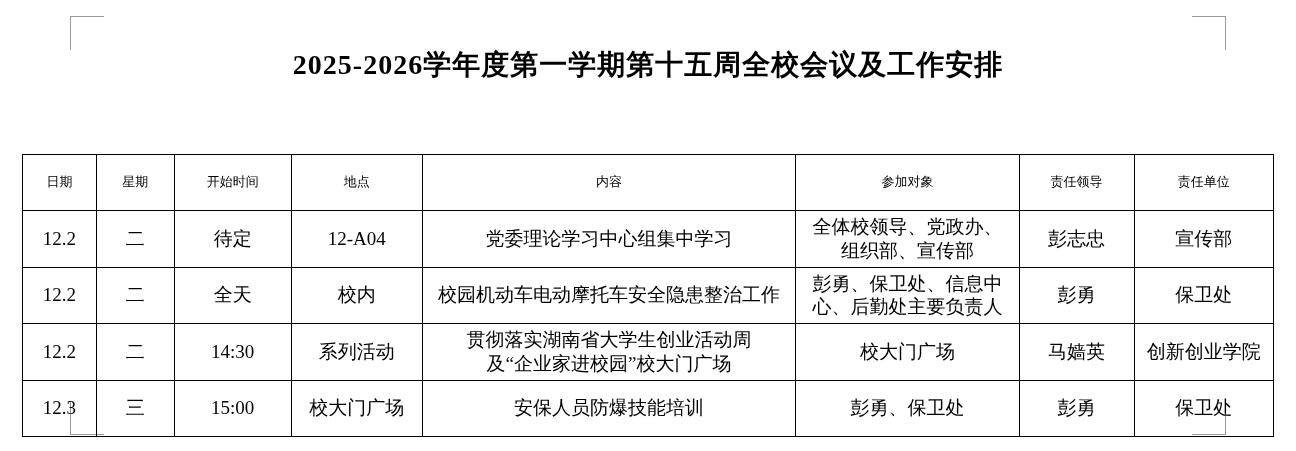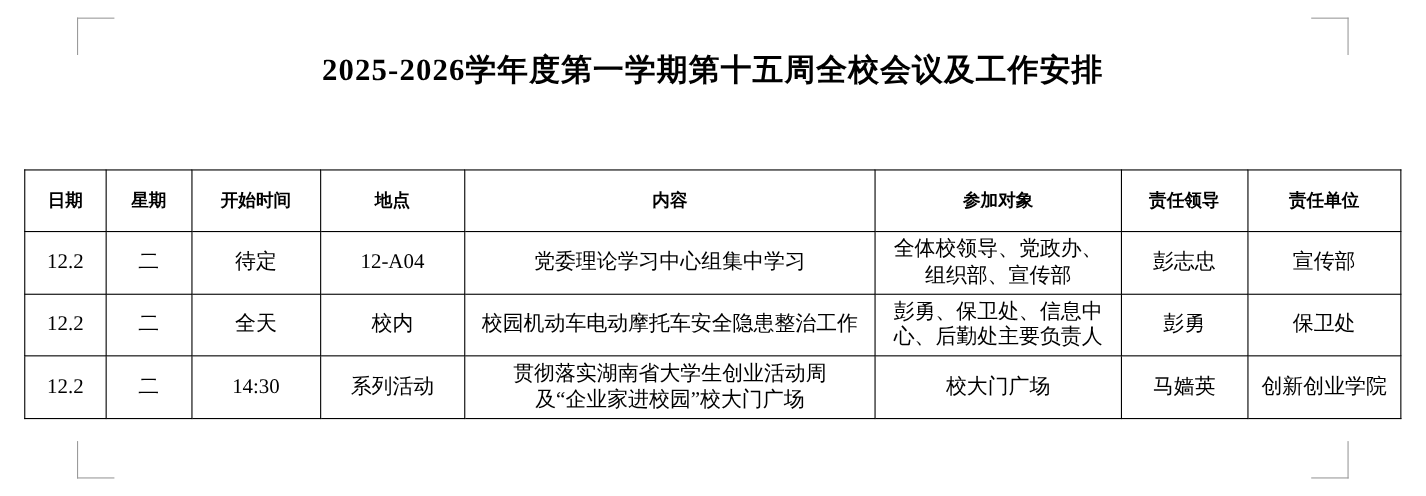--- a/index.html
+++ b/index.html
@@ -86,22 +86,22 @@
   table.schedule td {
     border: 1px solid #000000;
     text-align: center;
     vertical-align: middle;
     font-size: 19px;
     line-height: 1.25;
     padding: 4px 3px;
   }
   table.schedule thead th {
     height: 47px;
-    font-weight: 700;
-    font-size: 16px;
+    font-weight: 400;
+    font-size: 13px;
   }
   table.schedule tbody td {
     height: 47px;
     font-weight: 400;
   }
   .col-date    { width: 72px; }
   .col-weekday { width: 76px; }
   .col-time    { width: 114px; }
   .col-place   { width: 128px; }
   .col-content { width: 364px; }
@@ -187,16 +187,30 @@
         <td class="cell-lines">
           <span>贯彻落实湖南省大学生创业活动周</span>
           <span>及“企业家进校园”校大门广场</span>
         </td>
         <td class="cell-lines">
           <span>校大门广场</span>
         </td>
         <td>马嫱英</td>
         <td>创新创业学院</td>
       </tr>
+      <tr>
+        <td>12.3</td>
+        <td>三</td>
+        <td>15:00</td>
+        <td>校大门广场</td>
+        <td class="cell-lines">
+          <span>安保人员防爆技能培训</span>
+        </td>
+        <td class="cell-lines">
+          <span>彭勇、保卫处</span>
+        </td>
+        <td>彭勇</td>
+        <td>保卫处</td>
+      </tr>
     </tbody>
   </table>
 
 </div>
 
 </body></html>

